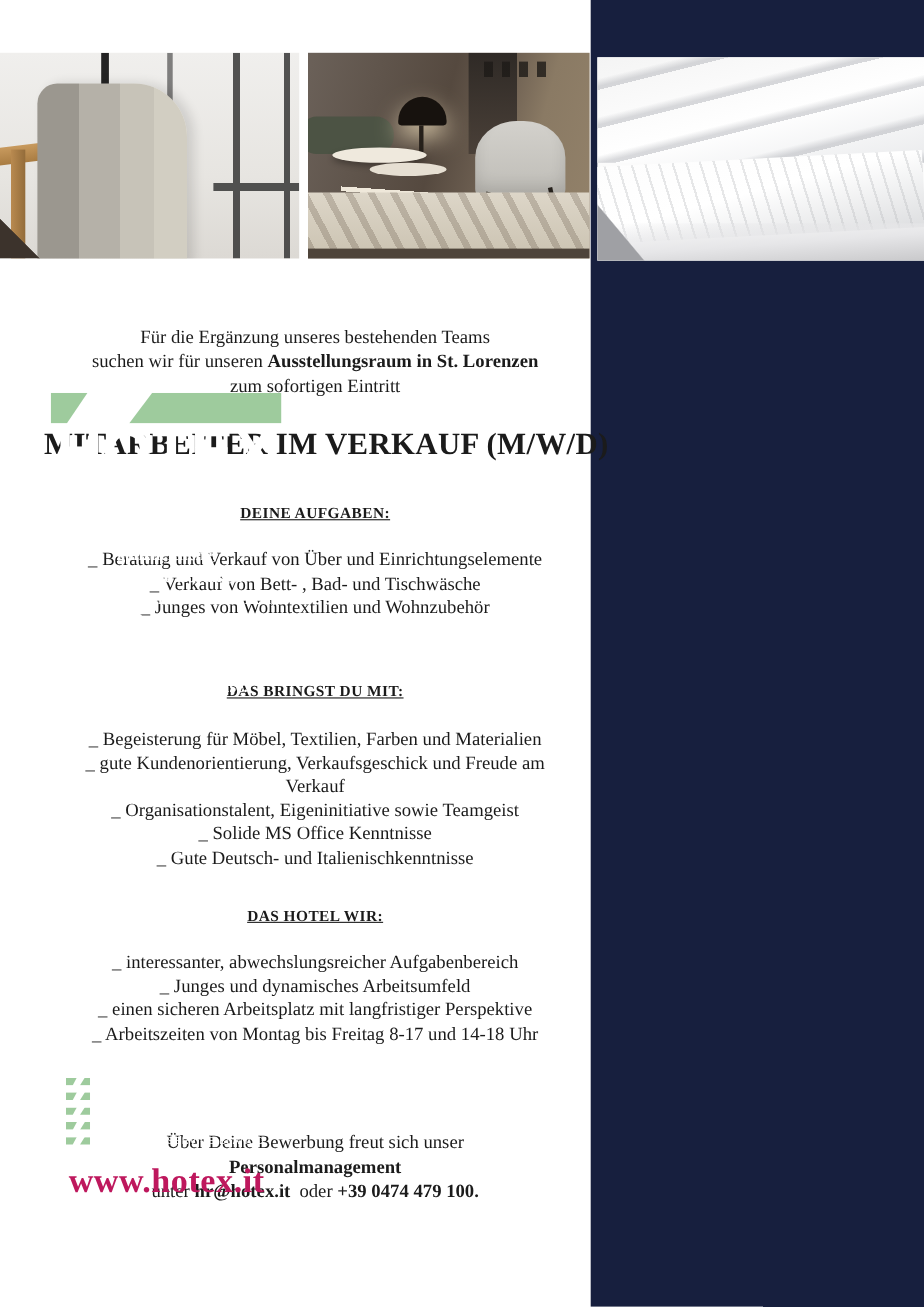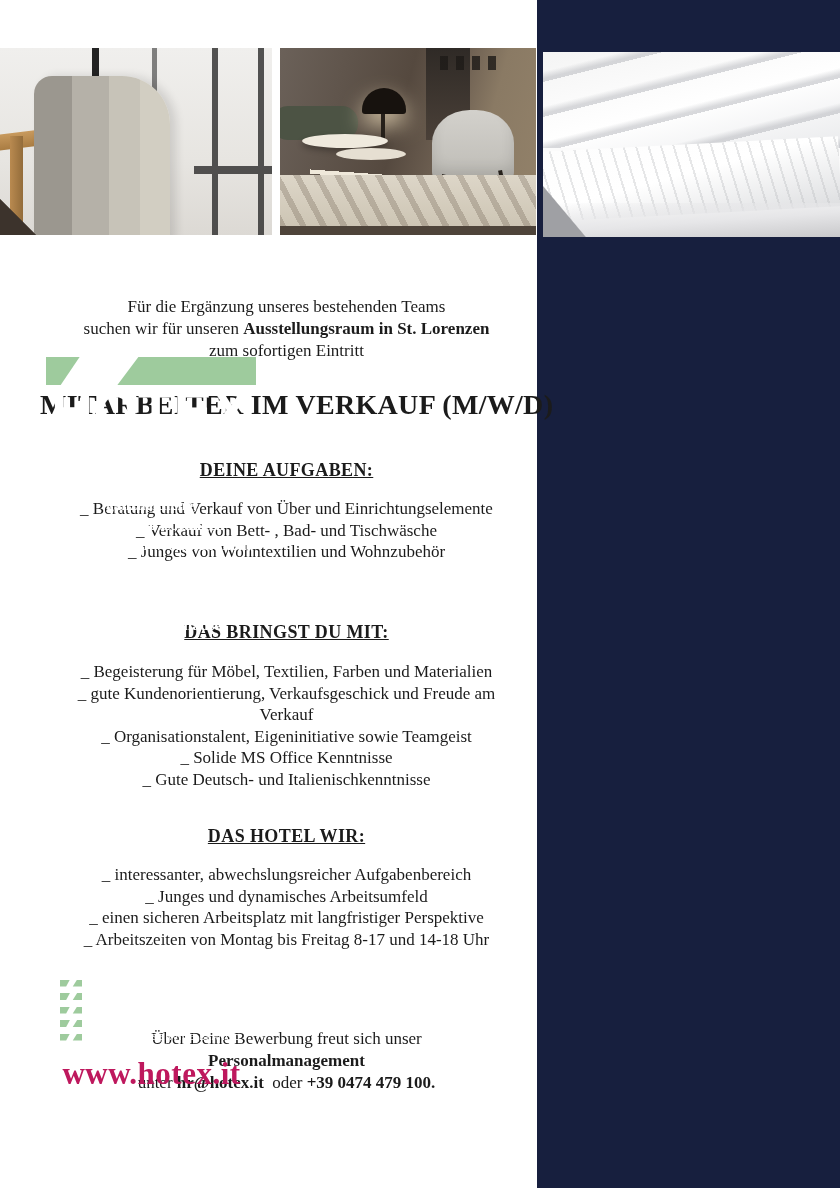--- a/index.html
+++ b/index.html
@@ -58,21 +58,21 @@
       repeating-linear-gradient(76deg,rgba(185,187,190,.35) 0 2px,transparent 2px 12px),
       linear-gradient(-12deg,#dddee0 0%,#ffffff 55%,#fdfdfd 100%);
     transform:rotate(-3deg);}
   .p3-shadow{position:absolute;left:0;bottom:0;width:297px;height:34px;background:linear-gradient(-4deg,#c9c9cb 0%,#e6e6e8 45%,rgba(255,255,255,0) 100%);}
   .p3-corner{position:absolute;left:0;bottom:0;width:90px;height:60px;background:linear-gradient(50deg,#9fa0a4 30%,transparent 31%);}
   
   .content{position:absolute;left:0;top:0;width:537px;height:1188px;box-sizing:border-box;}
   .block{position:absolute;left:40px;right:4px;text-align:center;}
   .intro{top:296px;font-size:17px;line-height:22px;}
   .title{top:389px;font-size:28px;font-weight:bold;letter-spacing:.3px;white-space:nowrap;}
-  .sec-h{font-size:18px;font-weight:bold;text-decoration:underline;letter-spacing:.4px;white-space:nowrap;}
+  .sec-h{font-size:14px;font-weight:bold;text-decoration:underline;letter-spacing:.4px;white-space:nowrap;}
   .h1{top:460px;} .h2{top:622px;} .h3{top:826px;}
   .list{font-size:17px;line-height:21.5px;}
   .l1{top:498px;} .l2{top:661px;} .l3{top:864px;}
   .li{white-space:nowrap;}
   .li.wrap{white-space:normal;max-width:440px;margin:0 auto;}
   .contact{top:1028px;font-size:17px;line-height:22px;}
   b,.b{font-weight:bold;}
   .email{margin-right:4px;}
   
   .logo{position:absolute;left:46px;top:357px;width:210px;}

